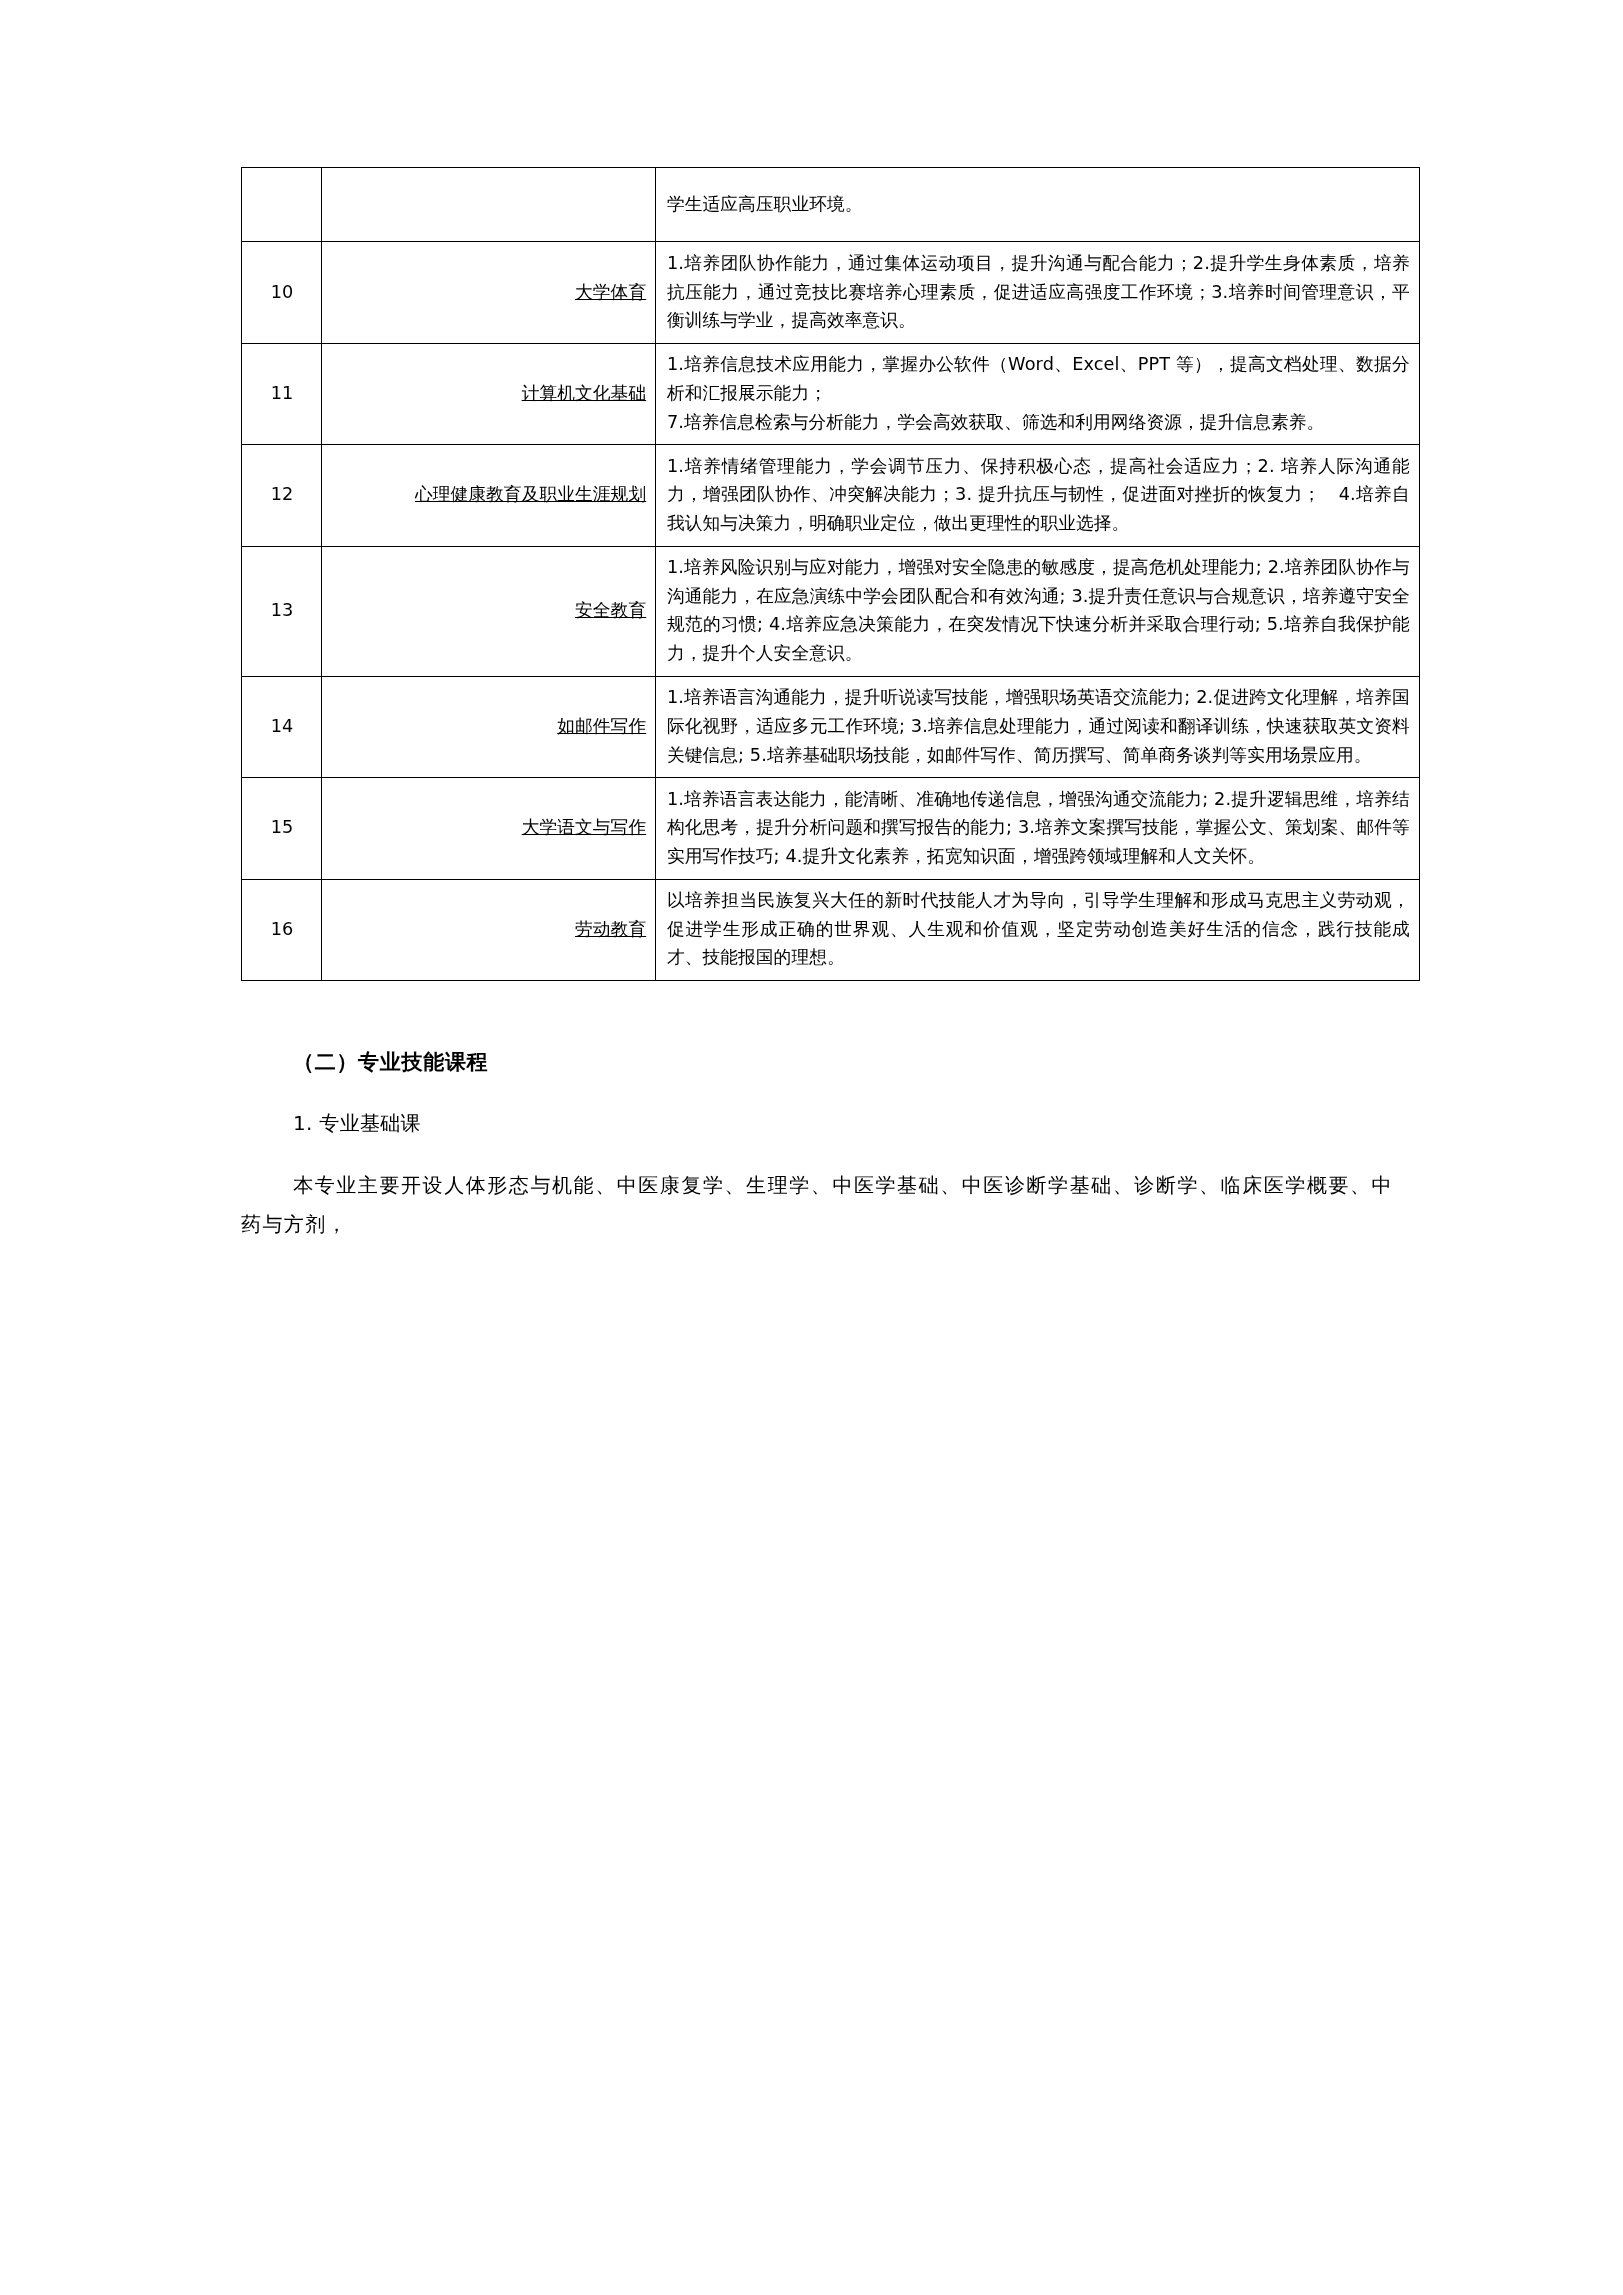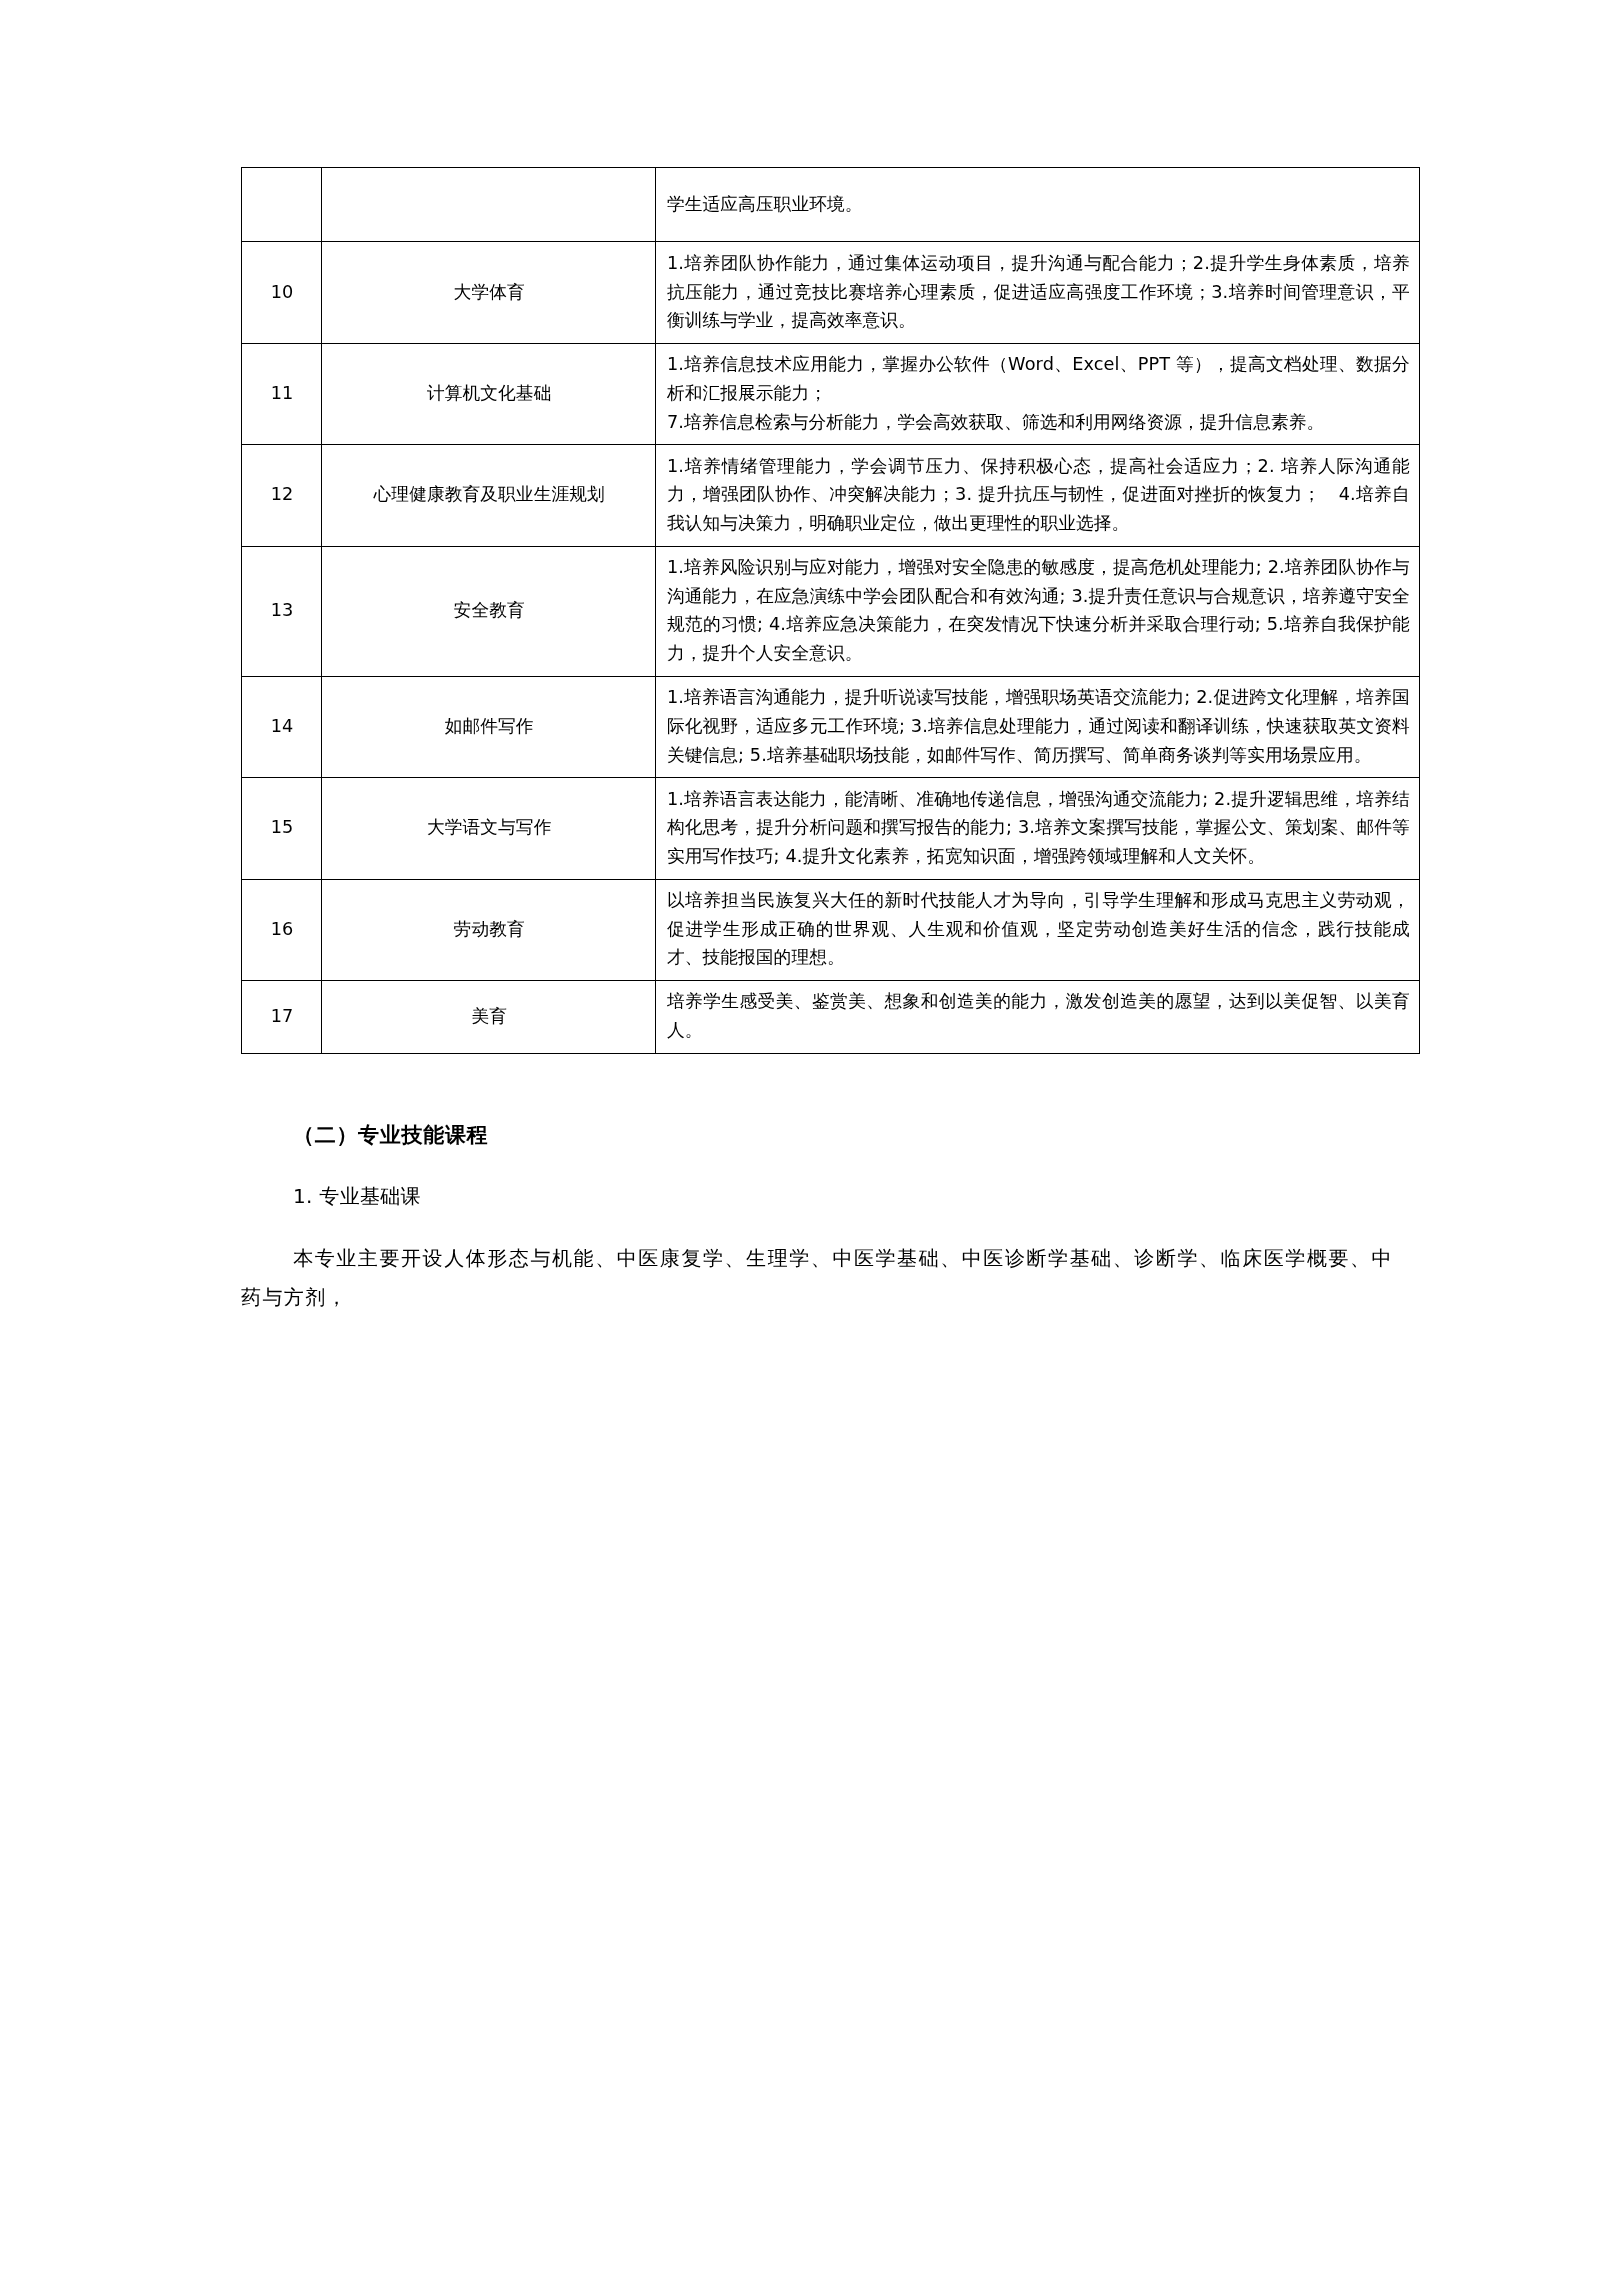--- a/index.html
+++ b/index.html
@@ -46,23 +46,24 @@
   }
   td.col-no {
     width: 59px;
     text-align: center;
     vertical-align: middle;
     font-family: "Liberation Serif", serif;
     font-size: 18.3px;
   }
   td.col-name {
     width: 314px;
-    text-align: center;
+    text-align: right;
     vertical-align: middle;
     padding-left: 31px;
+    text-decoration: underline;
   }
   td.col-desc {
     width: 743px;
     text-align: justify;
     vertical-align: middle;
     text-justify: inter-ideograph;
   }
   td.empty-cell { height: 59px; }
   .desc-line { display: block; }
 
@@ -145,25 +146,20 @@
         <tr>
           <td class="col-no">15</td>
           <td class="col-name">大学语文与写作</td>
           <td class="col-desc">1.培养语言表达能力，能清晰、准确地传递信息，增强沟通交流能力; 2.提升逻辑思维，培养结构化思考，提升分析问题和撰写报告的能力; 3.培养文案撰写技能，掌握公文、策划案、邮件等实用写作技巧; 4.提升文化素养，拓宽知识面，增强跨领域理解和人文关怀。</td>
         </tr>
         <tr>
           <td class="col-no">16</td>
           <td class="col-name">劳动教育</td>
           <td class="col-desc">以培养担当民族复兴大任的新时代技能人才为导向，引导学生理解和形成马克思主义劳动观，促进学生形成正确的世界观、人生观和价值观，坚定劳动创造美好生活的信念，践行技能成才、技能报国的理想。</td>
         </tr>
-        <tr>
-          <td class="col-no">17</td>
-          <td class="col-name">美育</td>
-          <td class="col-desc">培养学生感受美、鉴赏美、想象和创造美的能力，激发创造美的愿望，达到以美促智、以美育人。</td>
-        </tr>
       </tbody>
     </table>
 
     <div class="section-heading">（二）专业技能课程</div>
     <div class="subsection">1. 专业基础课</div>
     <div class="body-para"><span class="indent"></span><span>本专业主要开设人体形态与机能、中医康复学、生理学、中医学基础、中医诊断学基础、诊断学、临床医学概要、中药与方剂，</span></div>
 
   </div>
 
 </div>

